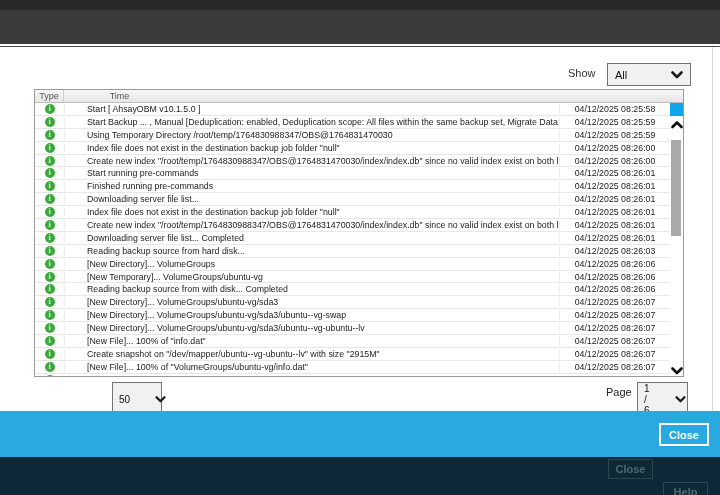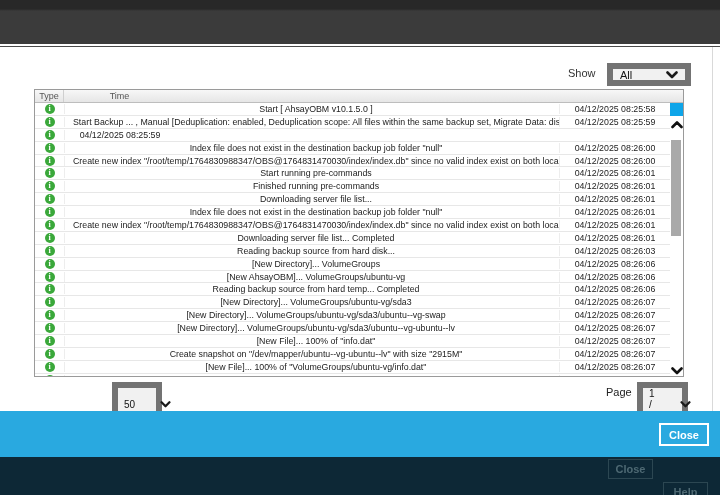--- a/index.html
+++ b/index.html
@@ -6,42 +6,42 @@
   #app{position:relative;width:720px;height:495px;overflow:hidden;background:#fff;text-decoration:underline;}
 
   
   .titlebar{position:absolute;left:0;top:0;width:720px;height:44px;
     background:linear-gradient(180deg,#282828 0px,#282828 9px,#3b3b3b 11px,#3b3b3b 100%);}
   .titlebar-edge{position:absolute;left:0;top:46px;width:720px;height:1px;background:#4a4a4a;}
   .panel-right-line{position:absolute;left:712px;top:47px;width:1px;height:364px;background:#d9d9d9;}
 
   
   .show-label{position:absolute;left:568px;top:67px;font-size:11px;color:#333;}
-  .dropdown{box-sizing:border-box;border:6px solid #737373;background:#f1f1f1;
+  .dropdown{box-sizing:border-box;border:1px solid #737373;background:#f1f1f1;
     display:flex;align-items:center;justify-content:space-between;cursor:default;gap:25px;}
   .dd-show{position:absolute;left:607px;top:63px;width:84px;height:23px;padding:0 7px;font-size:11px;color:#111;}
   .dd-small{position:absolute;height:19px;padding:16px 6px;font-size:10px;color:#111;}
   .chev{flex:0 0 auto;}
 
   
   .log-table{position:absolute;left:34px;top:89px;width:650px;height:288px;
     box-sizing:border-box;border:1px solid #9a9a9a;background:#0ea5e9;}
   .t-header{display:flex;height:13px;box-sizing:border-box;border-bottom:1px solid #bdbdbd;
     background:linear-gradient(180deg,#f7f7f7,#e6e6e6);font-size:9px;color:#555;}
   .th{display:flex;align-items:center;justify-content:center;box-sizing:border-box;}
   .th-type{width:29px;border-right:1px solid #cfcfcf;}
   .th-log{flex:1;border-right:1px solid #cfcfcf;}
   .th-time{width:124px;padding-right:13px;}
   .t-body{position:relative;height:273px;overflow:hidden;}
   .rows{width:calc(100% - 13px);}
   .row{display:flex;height:12.9px;box-sizing:border-box;border-bottom:1px solid #e7e7e7;
     font-size:8.8px;color:#222;align-items:center;background:#fff;}
   .cell-type{width:29px;display:flex;align-items:center;justify-content:center;box-sizing:border-box;}
-  .cell-log{flex:1;border-left:1px solid #ededed;padding-left:8px;white-space:nowrap;
-    overflow:hidden;box-sizing:border-box;text-align:center;}
+  .cell-log{flex:1;border-left:1px solid #ededed;padding-left:22px;white-space:nowrap;
+    overflow:hidden;box-sizing:border-box;}
   .cell-time{width:111px;border-left:1px solid #ededed;text-align:center;box-sizing:border-box;}
   .info-dot{width:10px;height:10px;border-radius:50%;background:#3aa83a;color:#fff;
     font-size:8px;font-weight:bold;font-family:"Liberation Serif","DejaVu Serif",serif;
     display:flex;align-items:center;justify-content:center;line-height:1;}
 
   
   .scrollbar{position:absolute;top:13px;right:0;width:13px;height:262px;background:#fff;}
   .sb-btn{position:absolute;left:0;width:13px;height:14px;display:flex;align-items:center;justify-content:center;}
   .sb-up{top:2px;}
   .sb-down{bottom:0;}
@@ -105,20 +105,21 @@
       <span class="info-dot">i</span>
     </div>
     <div class="cell-log">Start Backup ... , Manual [Deduplication: enabled, Deduplication scope: All files within the same backup set, Migrate Data: dis...</div>
     <div class="cell-time">04/12/2025 08:25:59</div>
   </div>
 
   <div class="row">
     <div class="cell-type">
       <span class="info-dot">i</span>
     </div>
+    <div class="cell-log">Using Temporary Directory /root/temp/1764830988347/OBS@1764831470030</div>
     <div class="cell-time">04/12/2025 08:25:59</div>
   </div>
 
   <div class="row">
     <div class="cell-type">
       <span class="info-dot">i</span>
     </div>
     <div class="cell-log">Index file does not exist in the destination backup job folder "null"</div>
     <div class="cell-time">04/12/2025 08:26:00</div>
   </div>
@@ -192,29 +193,29 @@
       <span class="info-dot">i</span>
     </div>
     <div class="cell-log">[New Directory]... VolumeGroups</div>
     <div class="cell-time">04/12/2025 08:26:06</div>
   </div>
 
   <div class="row">
     <div class="cell-type">
       <span class="info-dot">i</span>
     </div>
-    <div class="cell-log">[New AhsayOBM]... VolumeGroups/ubuntu-vg</div>
+    <div class="cell-log">[New Temporary]... VolumeGroups/ubuntu-vg</div>
     <div class="cell-time">04/12/2025 08:26:06</div>
   </div>
 
   <div class="row">
     <div class="cell-type">
       <span class="info-dot">i</span>
     </div>
-    <div class="cell-log">Reading backup source from hard temp... Completed</div>
+    <div class="cell-log">Reading backup source from with disk... Completed</div>
     <div class="cell-time">04/12/2025 08:26:06</div>
   </div>
 
   <div class="row">
     <div class="cell-type">
       <span class="info-dot">i</span>
     </div>
     <div class="cell-log">[New Directory]... VolumeGroups/ubuntu-vg/sda3</div>
     <div class="cell-time">04/12/2025 08:26:07</div>
   </div>

